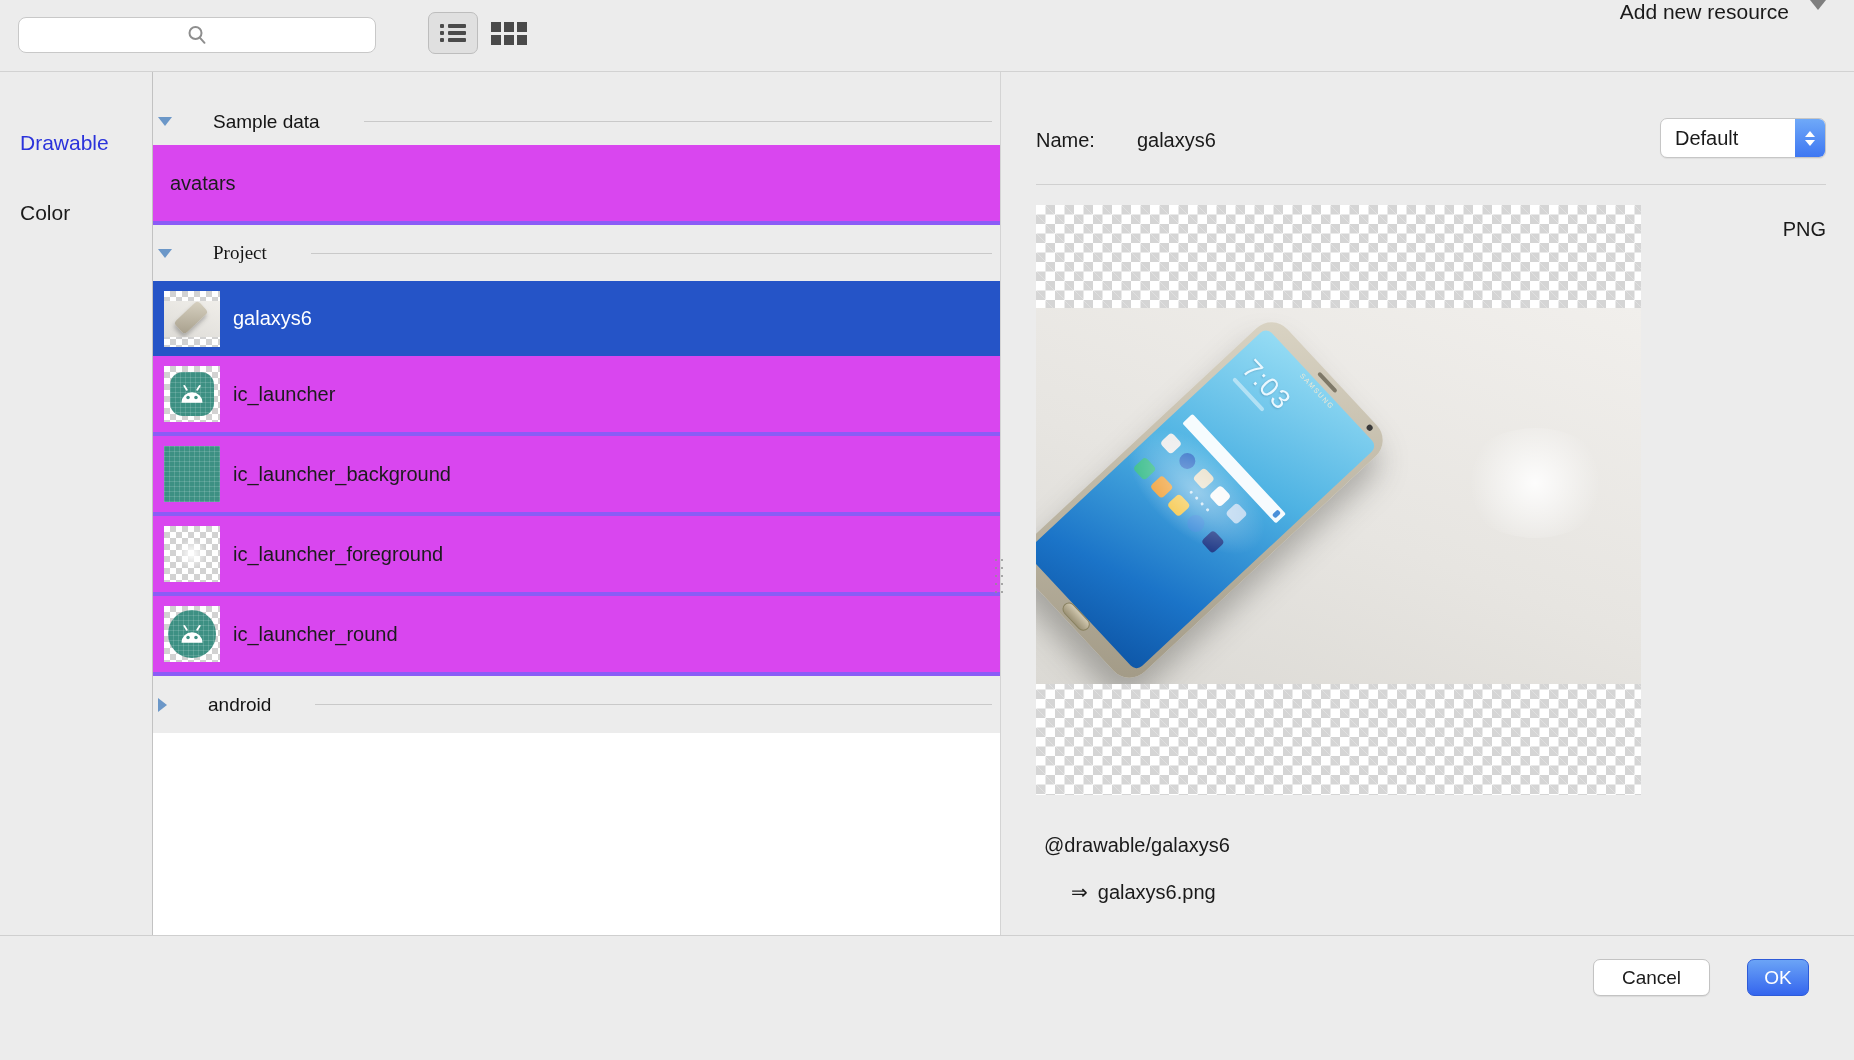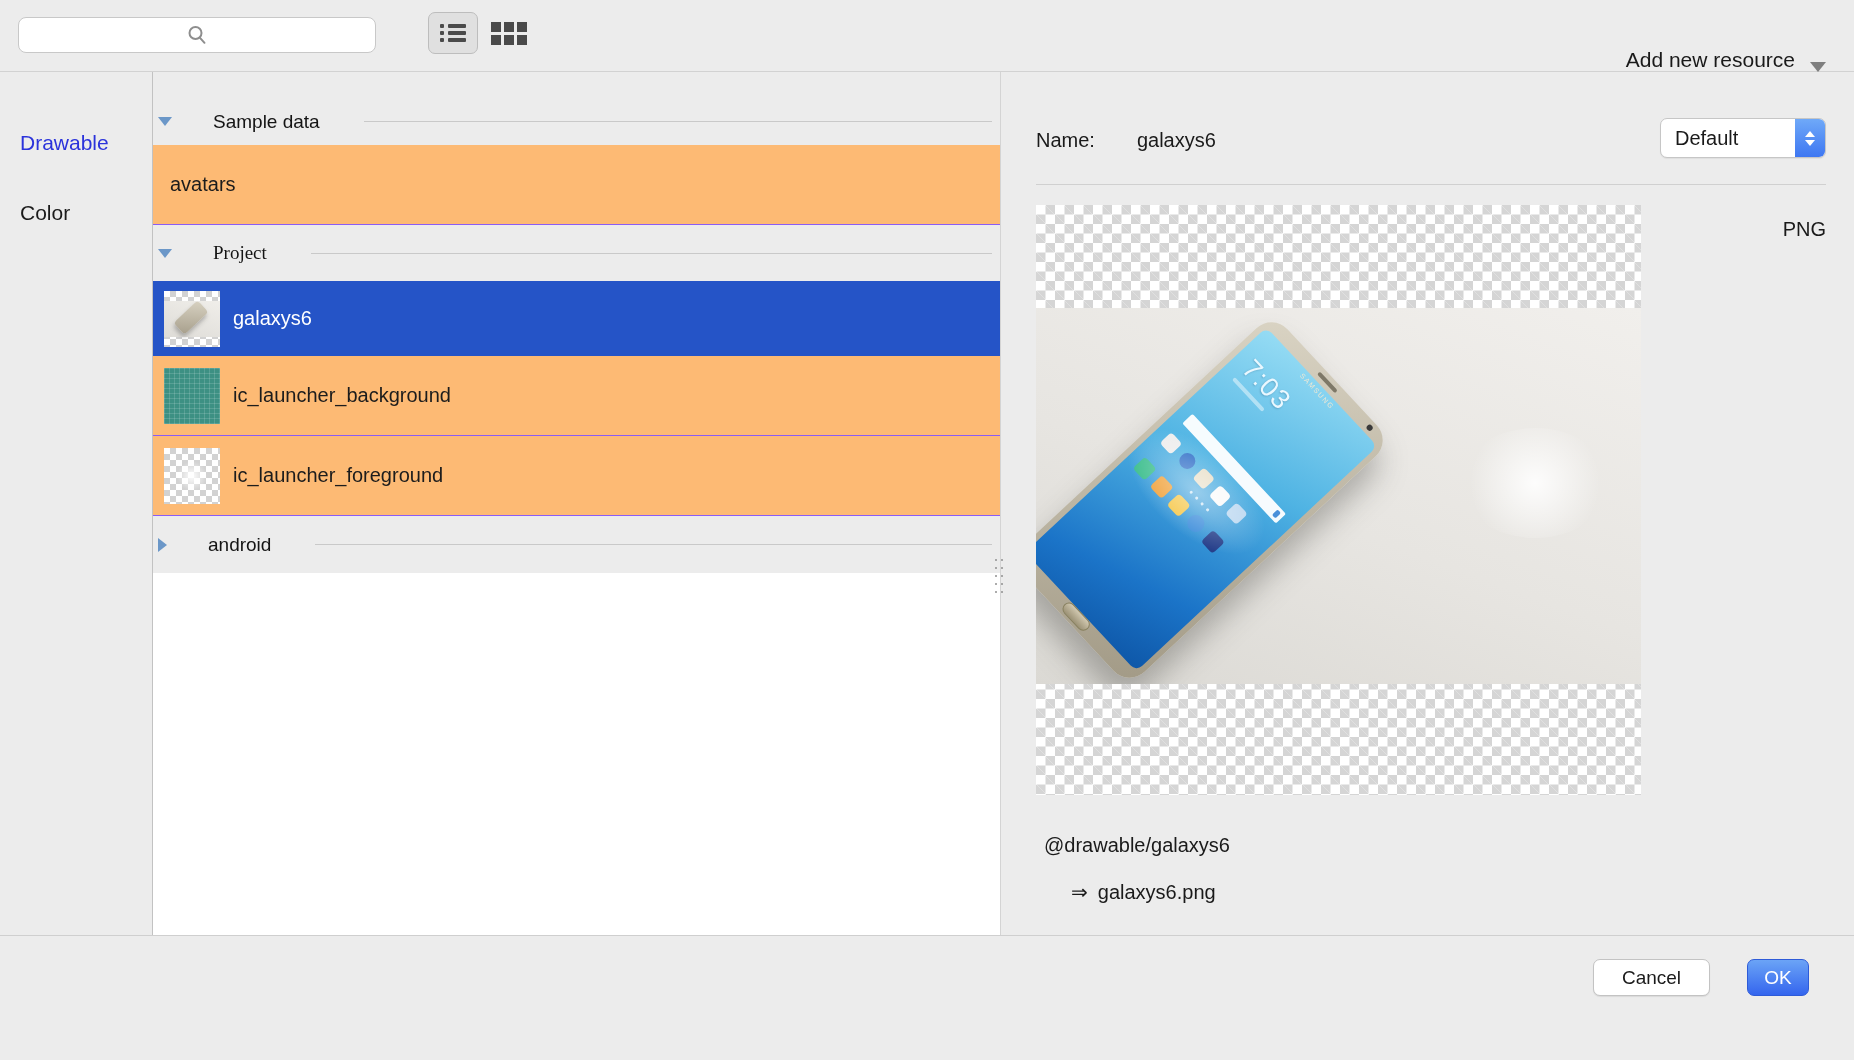--- a/index.html
+++ b/index.html
@@ -21,21 +21,21 @@
   .search .mag{position:absolute;left:50%;top:50%;transform:translate(-50%,-50%);pointer-events:none;}
   .viewtoggles{position:absolute;left:428px;top:12px;display:flex;align-items:center;gap:6px;}
   .vbtn{width:50px;height:42px;display:flex;align-items:center;justify-content:center;border-radius:7px;box-sizing:border-box;}
   .vbtn.selected{background:#E0E0E0;border:1px solid #BDBDBD;}
   .icon-list{display:flex;flex-direction:column;gap:3px;}
   .icon-list .r{display:flex;align-items:center;gap:4px;}
   .icon-list .d{width:4px;height:4px;background:#4A4A4A;border-radius:1px;}
   .icon-list .b{width:18px;height:4px;background:#4A4A4A;border-radius:1px;}
   .icon-grid{display:grid;grid-template-columns:repeat(3,10px);grid-auto-rows:10px;gap:3px;}
   .icon-grid i{background:#4A4A4A;display:block;}
-  .addnew{position:absolute;right:28px;top:0;height:72px;display:flex;align-items:flex-end;gap:15px;cursor:default;}
+  .addnew{position:absolute;right:28px;top:0;height:72px;display:flex;align-items:flex-start;gap:21px;cursor:default;}
   .addnew .lbl{font-size:21px;color:#1A1A1A;}
   .tri-down-gray{width:0;height:0;border-left:8px solid transparent;border-right:8px solid transparent;border-top:10px solid #7F7F7F;}
 
   
   .content{position:relative;height:863px;display:flex;}
   .sidebar{width:153px;box-sizing:border-box;border-right:1px solid #C2C2C2;background:#ECECEC;}
   .side-item{padding-left:20px;height:30px;line-height:30px;font-size:21px;color:#1B1B1B;}
   .side-item.first{margin-top:56px;}
   .side-item.second{margin-top:40px;}
   .side-item.selected{color:#2B33DB;}
@@ -44,21 +44,21 @@
   .sec-header{background:#ECECEC;display:flex;align-items:center;padding-left:5px;gap:32px;}
   .sec-header .tri{margin-left:0;}
   .tri-down{width:0;height:0;border-left:7px solid transparent;border-right:7px solid transparent;border-top:9px solid #6B97C8;}
   .tri-right{width:0;height:0;border-top:7px solid transparent;border-bottom:7px solid transparent;border-left:9px solid #6B97C8;}
   .sec-header .sec-lbl{font-size:19px;color:#141414;margin-left:9px;white-space:nowrap;}
   .sec-header .rule{flex:1;height:1px;background:#C9C9C9;margin-left:12px;margin-right:8px;}
   .h-sample{height:73px;padding-top:26px;box-sizing:border-box;}
   .h-project{height:56px;font-family:Liberation Serif, serif;}
   .h-android{height:57px;}
   .h-theme{height:53px;}
-  .row{display:flex;align-items:center;background:#fdba74;border-bottom:1px solid #8b5cf6;box-sizing:border-box;}
+  .row{display:flex;align-items:center;background:#d946ef;border-bottom:4px solid #8b5cf6;box-sizing:border-box;}
   .row .lbl{font-size:20px;color:#1C1C1C;}
   .row.plain{height:80px;padding-left:17px;}
   .row.thumbed{height:80px;padding-left:11px;}
   .row.selected{height:75px;background:#2554C7;border-bottom:none;}
   .row.selected .lbl{color:#FFFFFF;}
   .row .thumb{width:56px;height:56px;margin-right:13px;position:relative;overflow:hidden;flex:0 0 auto;}
   .filler{flex:1;background:#FFFFFF;}
 
   .checker{background-color:#FFF;background-image:
     linear-gradient(45deg,#D2D2D2 25%,transparent 25%,transparent 75%,#D2D2D2 75%),
@@ -206,33 +206,61 @@
 
       <div class="row thumbed selected">
         <span class="thumb checker">
           <span class="miniphoto">
             <span class="miniphone"><span class="mscreen"></span></span>
           </span>
         </span>
         <span class="lbl">galaxys6</span>
       </div>
 
+      <div class="row thumbed">
+        <span class="thumb checker">
+          <span class="squircle teal">
+            <svg width="28" height="21" viewBox="0 0 24 18">
+              <path d="M3 16 a9 9 0 0 1 18 0 z" fill="#FFFFFF"></path>
+              <line x1="7.5" y1="5" x2="5.4" y2="1.6" stroke="#FFFFFF" stroke-width="1.6" stroke-linecap="round"></line>
+              <line x1="16.5" y1="5" x2="18.6" y2="1.6" stroke="#FFFFFF" stroke-width="1.6" stroke-linecap="round"></line>
+              <circle cx="8.6" cy="11.5" r="1.5" fill="#3D9083"></circle>
+              <circle cx="15.4" cy="11.5" r="1.5" fill="#3D9083"></circle>
+            </svg>
+          </span>
+        </span>
+        <span class="lbl">ic_launcher</span>
+      </div>
 
       <div class="row thumbed">
         <span class="thumb teal"></span>
         <span class="lbl">ic_launcher_background</span>
       </div>
 
       <div class="row thumbed">
         <span class="thumb checker">
           <span class="fgblob"></span>
         </span>
         <span class="lbl">ic_launcher_foreground</span>
       </div>
 
+      <div class="row thumbed">
+        <span class="thumb checker">
+          <span class="roundicon teal">
+            <svg width="28" height="21" viewBox="0 0 24 18">
+              <path d="M3 16 a9 9 0 0 1 18 0 z" fill="#FFFFFF"></path>
+              <line x1="7.5" y1="5" x2="5.4" y2="1.6" stroke="#FFFFFF" stroke-width="1.6" stroke-linecap="round"></line>
+              <line x1="16.5" y1="5" x2="18.6" y2="1.6" stroke="#FFFFFF" stroke-width="1.6" stroke-linecap="round"></line>
+              <circle cx="8.6" cy="11.5" r="1.5" fill="#3D9083"></circle>
+              <circle cx="15.4" cy="11.5" r="1.5" fill="#3D9083"></circle>
+            </svg>
+          </span>
+        </span>
+        <span class="lbl">ic_launcher_round</span>
+      </div>
 
       <div class="sec-header h-android">
         <span class="tri tri-right"></span>
         <span class="sec-lbl">android</span>
         <span class="rule"></span>
       </div>
 
       <div class="filler"></div>
     </div>
 

